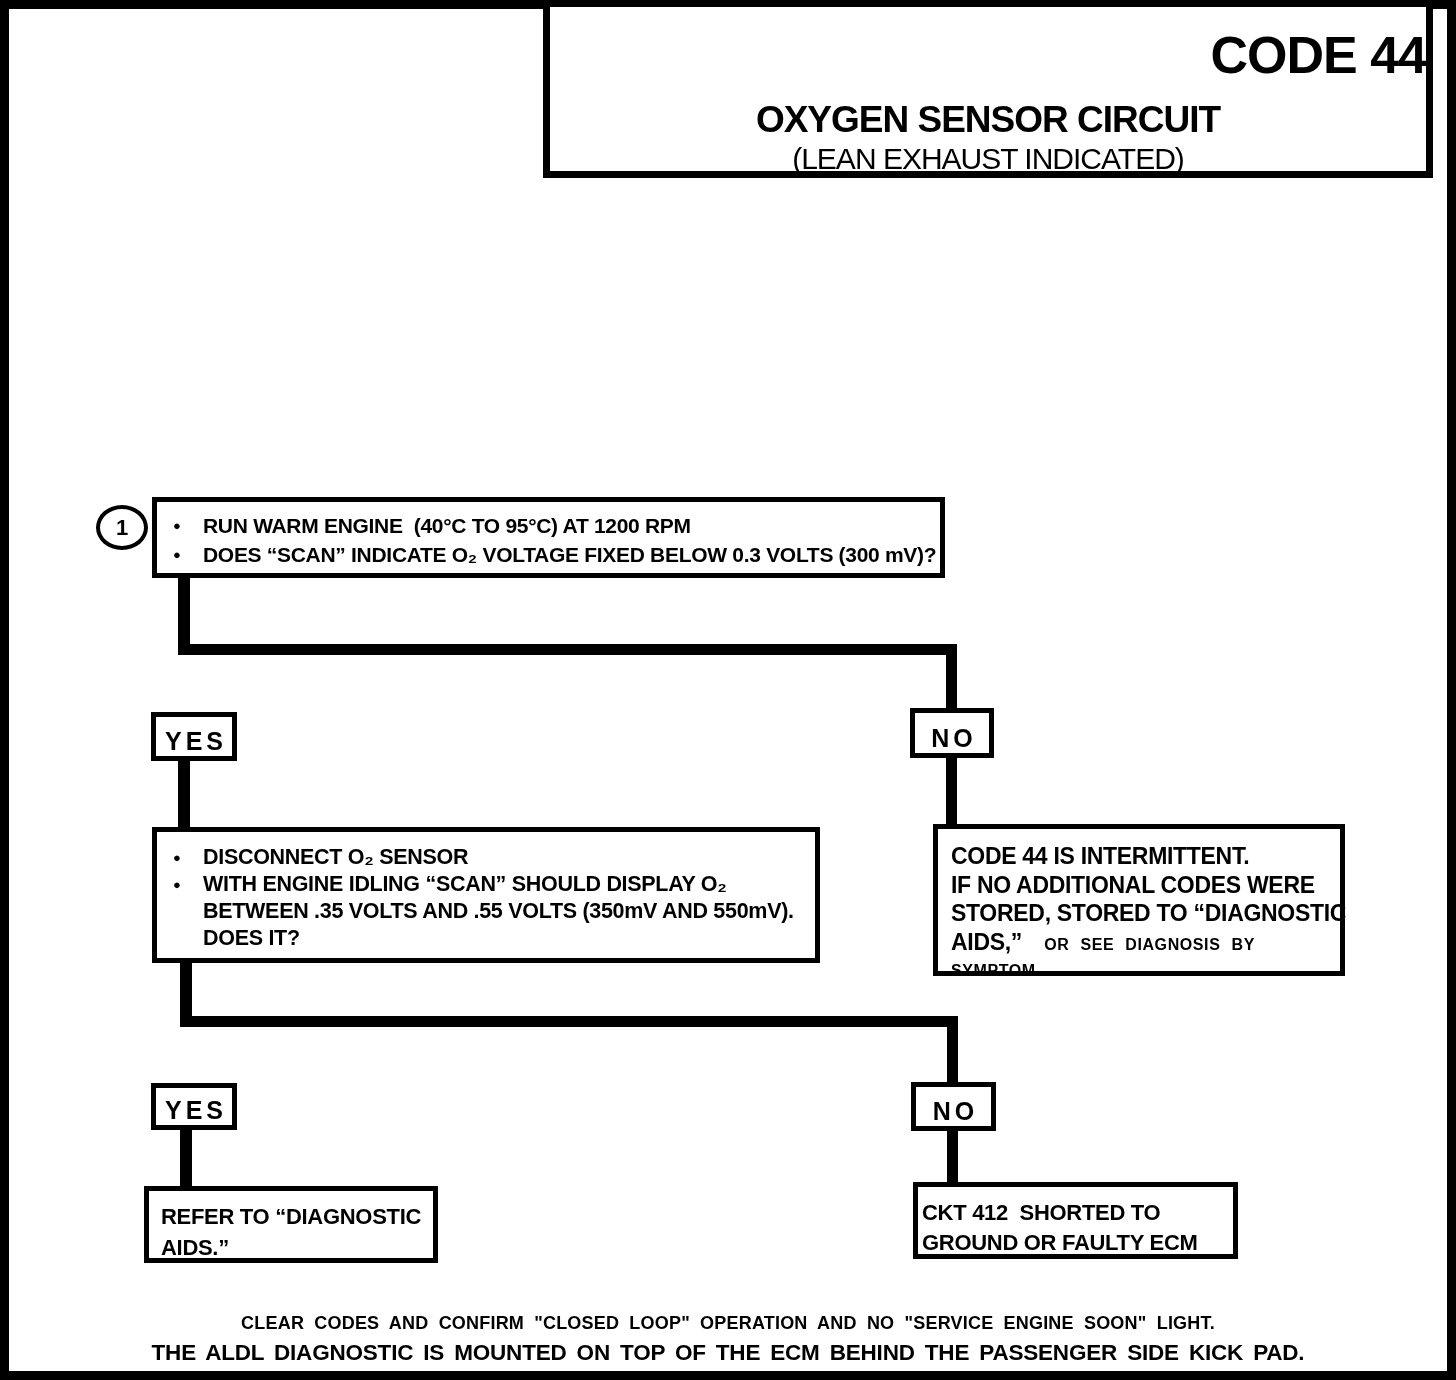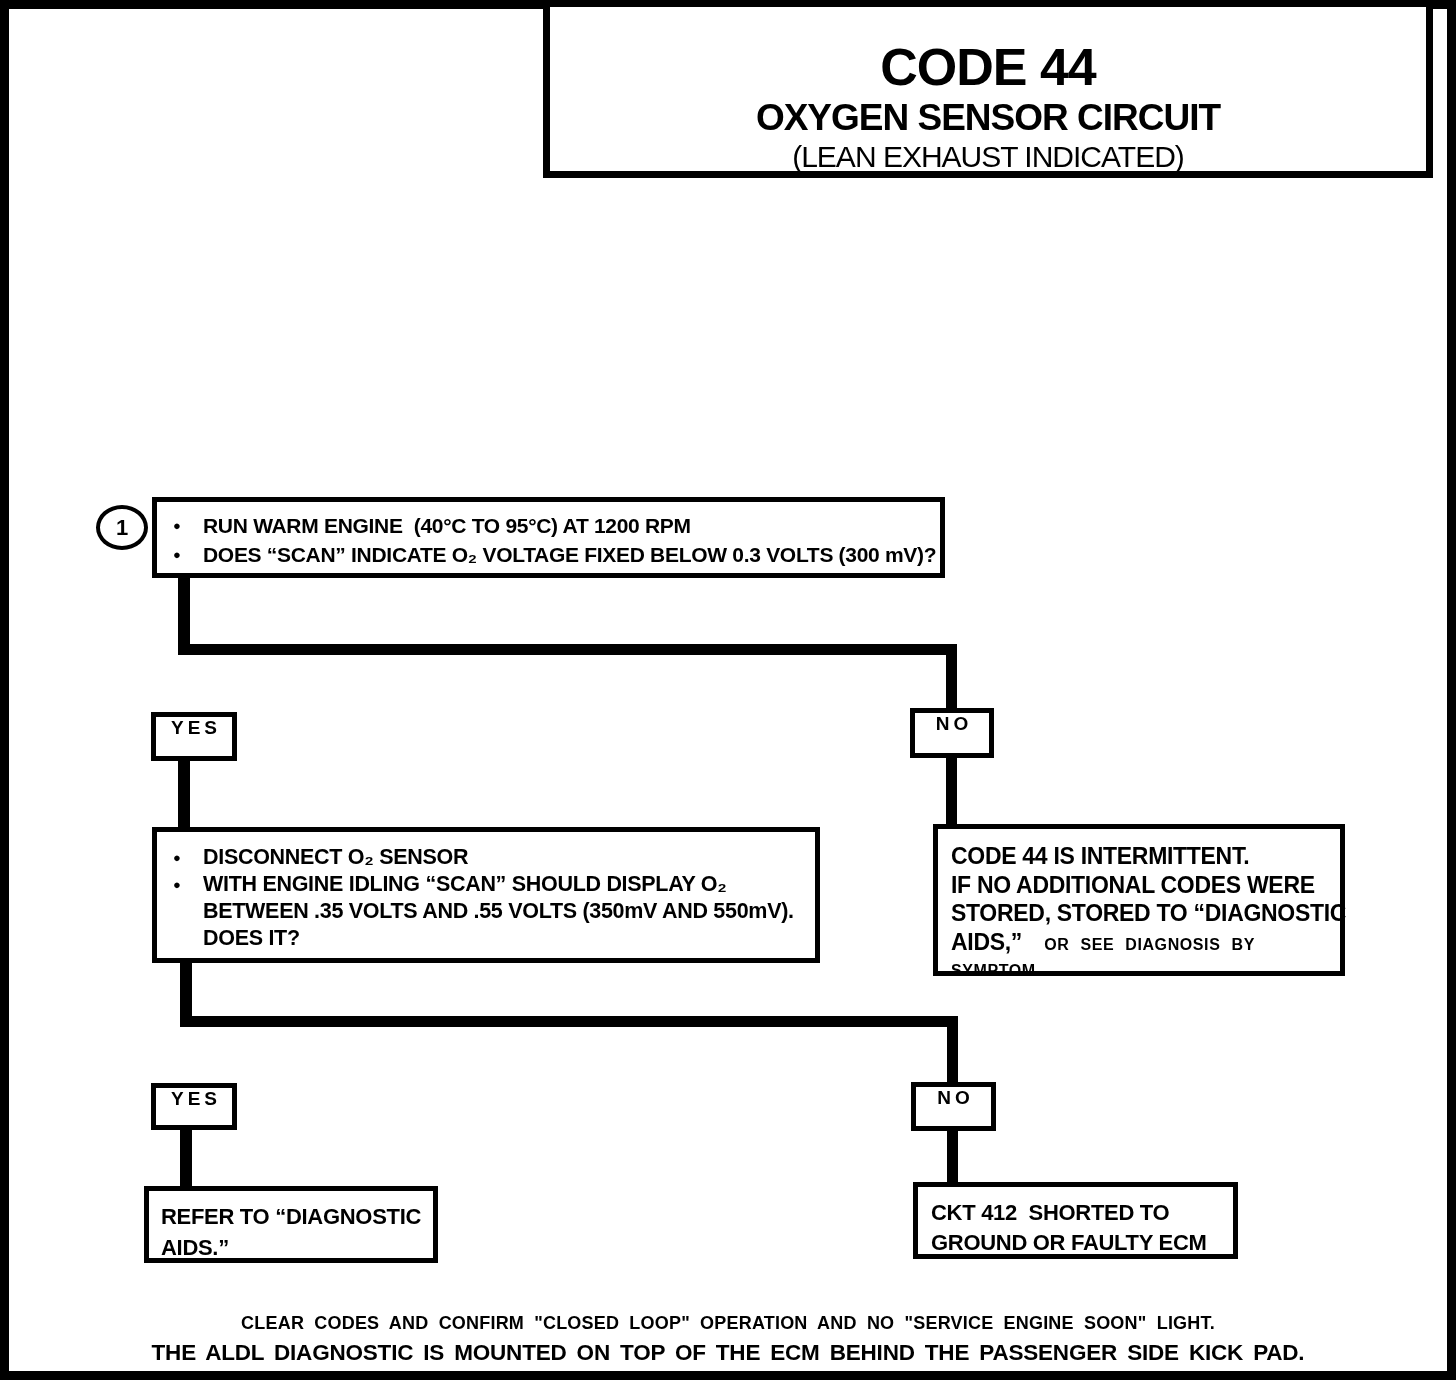--- a/index.html
+++ b/index.html
@@ -5,47 +5,47 @@
   html,body{margin:0;padding:0;background:#fff;}
   body{font-family:"Liberation Sans","DejaVu Sans",sans-serif;color:#000;}
   .page{position:relative;width:1456px;height:1380px;background:#fff;overflow:hidden;}
   .frame{position:absolute;inset:0;border:9px solid #000;}
   .abs{position:absolute;box-sizing:border-box;}
   .ink{background:#000;}
   .box{border:5px solid #000;background:#fff;}
   .cond{font-weight:bold;letter-spacing:-0.3px;}
   
   .title-box{left:543px;top:0;width:890px;height:178px;border:7px solid #000;background:#fff;text-align:center;}
-  .title-code{margin-top:30px;font-size:52px;font-weight:bold;letter-spacing:-1px;}
-  .title-name{font-size:37px;font-weight:bold;letter-spacing:-1px;}
+  .title-code{margin-top:18px;font-size:52px;font-weight:bold;letter-spacing:-1px;text-align:right;}
+  .title-name{margin-top:14px;font-size:37px;font-weight:bold;letter-spacing:-1px;}
   .title-sub{margin-top:1px;font-size:30px;font-weight:normal;letter-spacing:-1px;}
   
   .circle1{left:96px;top:505px;width:52px;height:45px;border:4px solid #000;border-radius:50%;
            display:flex;align-items:center;justify-content:center;font-size:22px;font-weight:bold;background:#fff;}
   
   .brow{display:flex;align-items:flex-start;}
   .bullet{width:30px;flex:0 0 30px;font-size:13px;line-height:inherit;text-align:left;padding-left:4px;}
   .btext{white-space:pre;}
   .step1{left:152px;top:497px;width:793px;height:81px;padding:9px 8px 6px 12px;font-size:21px;line-height:29px;}
   .step2{left:152px;top:827px;width:668px;height:136px;padding:12px 8px 6px 12px;font-size:21.5px;line-height:27px;}
   
-  .ynbox{border:5px solid #000;background:#fff;display:flex;align-items:flex-start;justify-content:center;
-         font-size:19px;font-weight:bold;letter-spacing:4px;text-indent:4px;}
+  .ynbox{border:5px solid #000;background:#fff;display:flex;align-items:flex-end;justify-content:center;
+         font-size:25px;font-weight:bold;letter-spacing:4px;text-indent:4px;}
   .yes1{left:151px;top:712px;width:86px;height:49px;}
   .no1{left:910px;top:708px;width:84px;height:50px;}
   .yes2{left:151px;top:1083px;width:86px;height:47px;}
   .no2{left:911px;top:1082px;width:85px;height:49px;}
   
   .intermit{left:933px;top:824px;width:412px;height:152px;padding:13px 8px 4px 13px;font-size:23px;line-height:28.5px;}
   .intermit .ln{white-space:pre;}
   .alt{font-family:"Liberation Sans","DejaVu Sans",sans-serif;font-weight:bold;letter-spacing:0.6px;
        word-spacing:6px;font-size:16px;}
   
   .result-left{left:144px;top:1186px;width:294px;height:77px;padding:10px 8px 4px 12px;font-size:22px;line-height:31px;}
-  .result-right{left:913px;top:1182px;width:325px;height:77px;padding:11px 8px 4px 13px;font-size:22px;line-height:30px;}
+  .result-right{left:913px;top:1182px;width:325px;height:77px;padding:11px 8px 4px 4px;font-size:22px;line-height:30px;}
   .result-left .ln,.result-right .ln{white-space:pre;}
   
   .footer1{left:0;top:1313px;width:100%;text-align:center;font-size:18px;font-weight:bold;
            letter-spacing:0.2px;word-spacing:5px;white-space:pre;}
   .footer2{left:0;top:1340px;width:100%;text-align:center;font-size:22.5px;font-weight:bold;
            letter-spacing:-0.2px;word-spacing:4px;white-space:pre;}
 </style>
 </head>
 <body>
 

